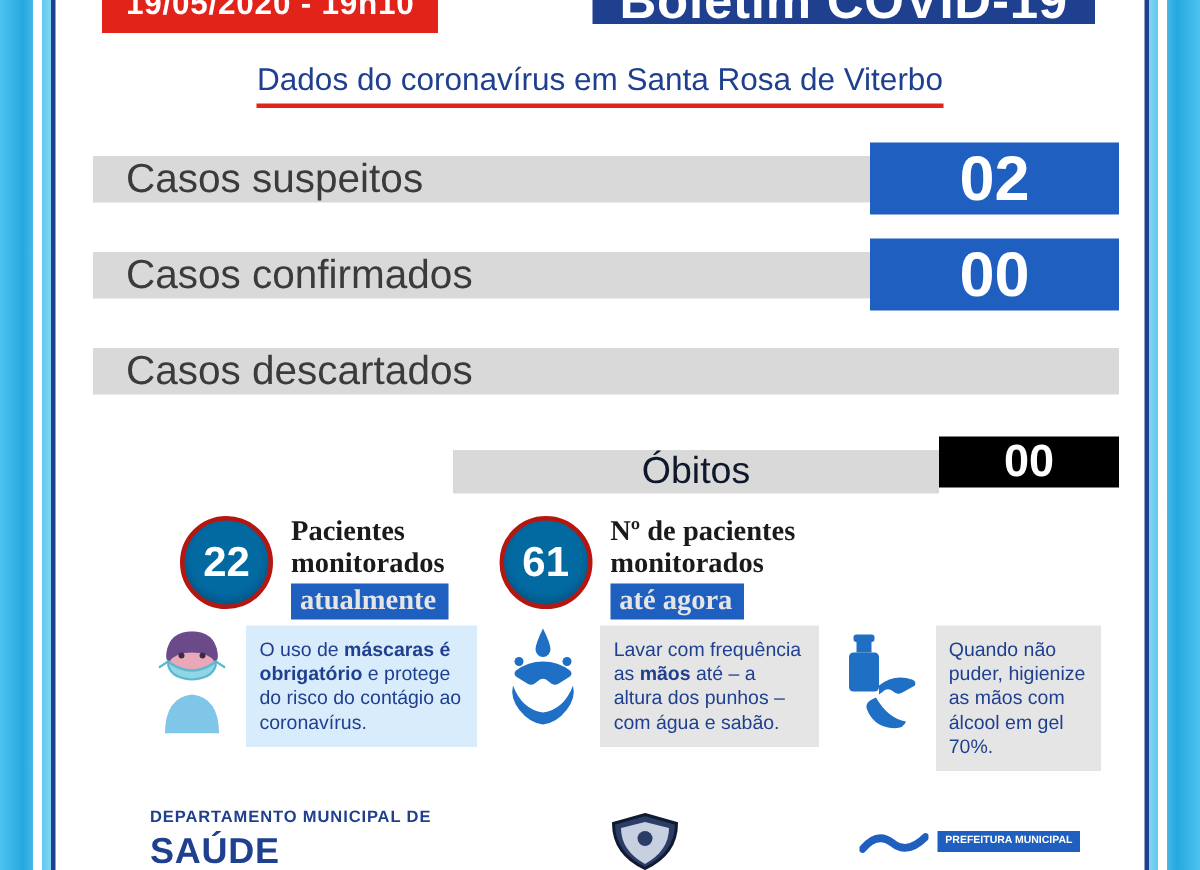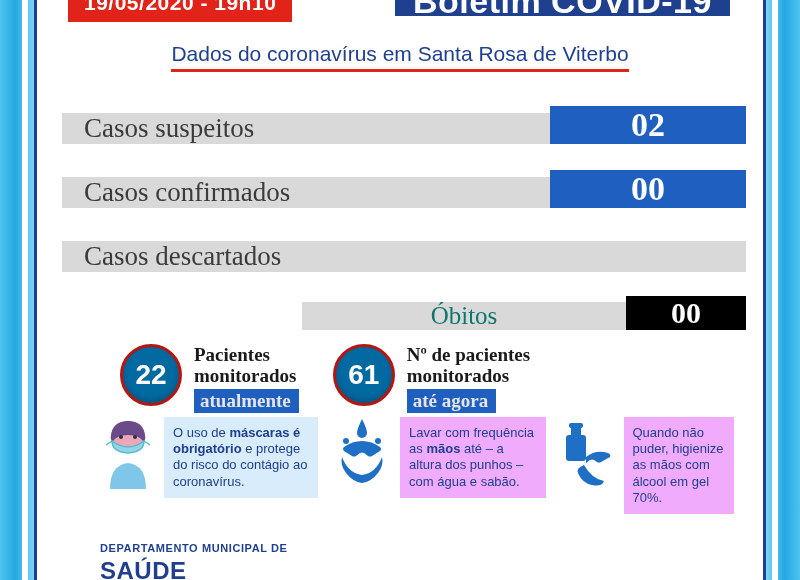--- a/index.html
+++ b/index.html
@@ -102,55 +102,54 @@
     font-family: "Liberation Sans", sans-serif;
   }
 
   
   .stats {
     margin-top: 22px;
     padding: 0 14px 0 22px;
   }
   .stat-row {
     display: flex;
-    align-items: flex-end;
+    align-items: center;
     margin-bottom: 14px;
     height: 50px;
-    font-family: Liberation Serif, serif;
   }
   .stat-label {
     flex: 1;
     background: #d9d9d9;
     color: #3b3b3b;
     font-size: 27px;
     display: flex;
     align-items: center;
     padding-left: 22px;
     box-sizing: border-box;
   }
   .stat-value {
-    width: 196px;
+    width: 166px;
     background: #1f5fbf;
     color: #ffffff;
-    font-size: 34px;
+    font-size: 42px;
     font-weight: bold;
     display: flex;
     align-items: center;
     justify-content: center;
   }
   .stat-row.obitos {
     height: 44px;
     margin-left: 240px;
     margin-top: 4px;
   }
   .stat-row.obitos .stat-label {
     font-size: 25px;
     justify-content: center;
     padding-left: 0;
-    color: #0f766e;
+    color: #0f172a;
     margin-top: 12px;
   }
   .stat-row.obitos .stat-value {
     width: 120px;
     background: #000000;
     font-size: 30px;
   }
 
   
   .monitored {
@@ -213,35 +212,34 @@
   }
   .tip-text {
     background: #d8ecfb;
     color: #1f3f8f;
     font-size: 13px;
     line-height: 1.25;
     padding: 8px 9px;
     font-family: "Liberation Sans", sans-serif;
   }
   .tip-text b { font-weight: bold; }
-  .tip.tip2 .tip-text, .tip.tip3 .tip-text { background: #f0abfc; }
+  .tip.tip2 .tip-text, .tip.tip3 .tip-text { background: #e5e5e5; }
 
   
   .footer {
     position: absolute;
     left: 40px;
     right: 40px;
     bottom: 0;
     height: 42px;
     display: flex;
-    align-items: flex-start;
+    align-items: center;
     justify-content: space-between;
     padding: 4px 40px 0 60px;
     box-sizing: border-box;
-    flex-direction: column;
   }
   .dept {
     color: #1f3f8f;
     font-size: 11px;
     font-weight: bold;
     line-height: 1.25;
     letter-spacing: .6px;
   }
   .dept .big {
     font-size: 24px;

